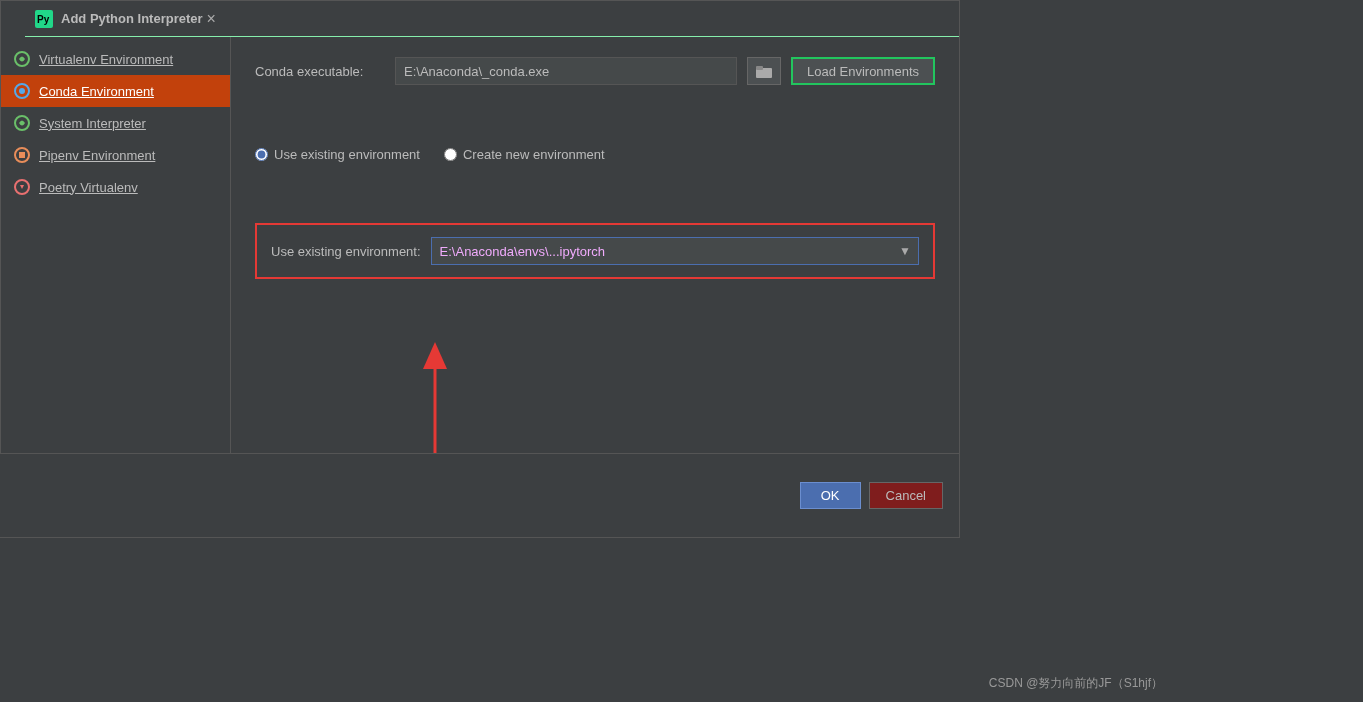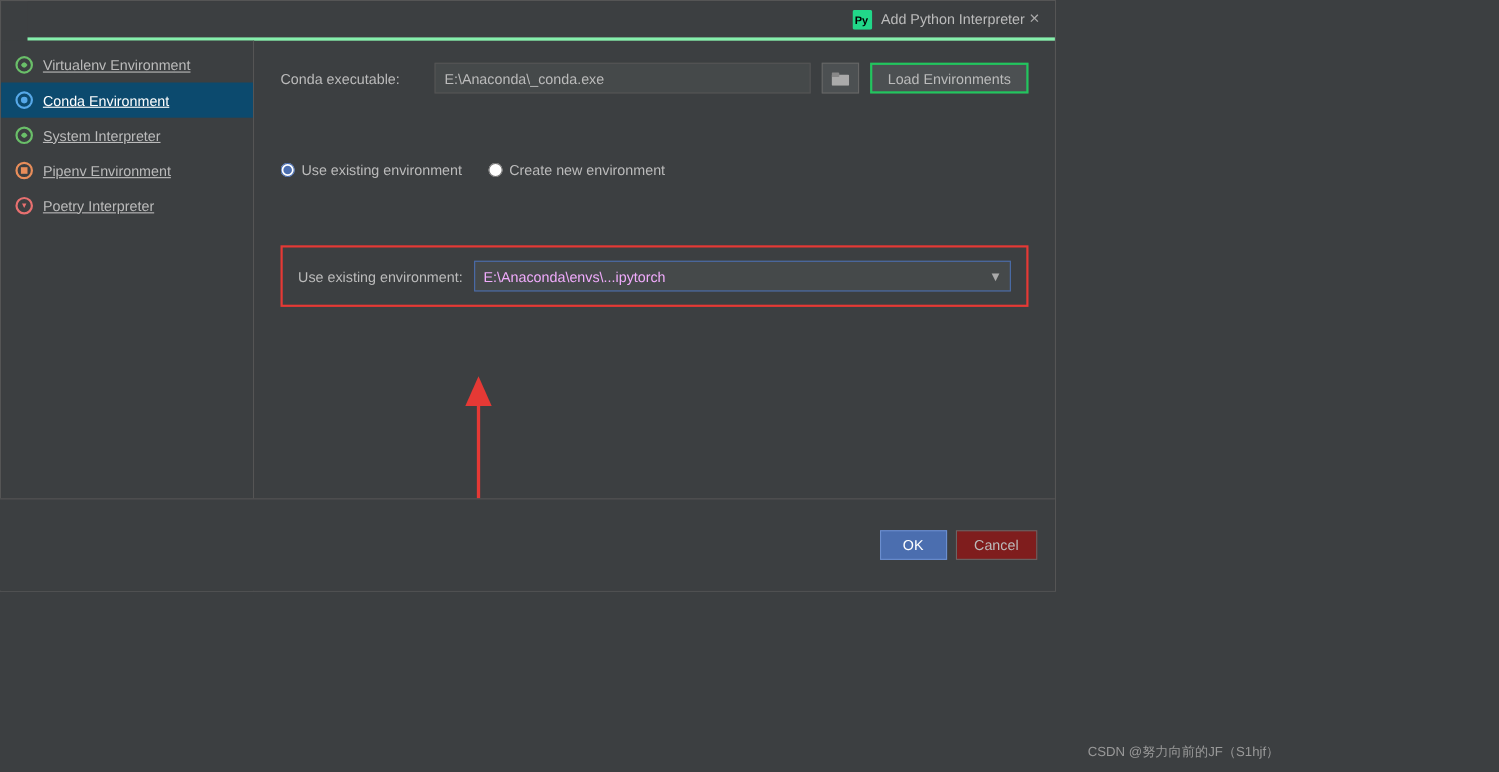--- a/index.html
+++ b/index.html
@@ -23,40 +23,40 @@
       background: #3c3f41;
       border: 1px solid #555;
       display: flex;
       flex-direction: column;
     }
 
     
     .title-bar {
       display: flex;
       align-items: center;
-      justify-content: flex-end;
+      justify-content: flex-start;
       padding: 6px 10px;
       background: #3c3f41;
-      border-bottom: 3px solid #86efac;
+      border-bottom: 1px solid #86efac;
       height: 36px;
       margin-left: 24px;
     }
     .title-bar-left {
       display: flex;
       align-items: center;
       gap: 8px;
     }
     .title-icon {
       width: 18px;
       height: 18px;
     }
     .title-text {
       color: #bbbbbb;
       font-size: 13px;
-      font-weight: normal;
+      font-weight: bold;
     }
     .close-btn {
       cursor: pointer;
       color: #888;
       font-size: 16px;
       background: none;
       border: none;
       color: #aaa;
       padding: 0 4px;
     }
@@ -77,21 +77,21 @@
     }
     .sidebar-item {
       display: flex;
       align-items: center;
       gap: 8px;
       padding: 7px 12px;
       cursor: pointer;
       color: #bbbbbb;
     }
     .sidebar-item.active {
-      background: #0c4a6e;
+      background: #c2410c;
       color: #fff;
     }
     .sidebar-item-icon {
       width: 18px;
       height: 18px;
       flex-shrink: 0;
     }
     .sidebar-item-label {
       font-size: 13px;
       text-decoration: underline;
@@ -301,21 +301,21 @@
           <rect x="6" y="6" width="6" height="6" fill="#e88d5a"></rect>
         </svg>
         <span class="sidebar-item-label">Pipenv Environment</span>
       </div>
 
       <div class="sidebar-item">
         <svg class="sidebar-item-icon" viewBox="0 0 18 18">
           <circle cx="9" cy="9" r="7" fill="none" stroke="#e87070" stroke-width="2"></circle>
           <path d="M7 7 L11 7 L9 11Z" fill="#e87070"></path>
         </svg>
-        <span class="sidebar-item-label">Poetry Interpreter</span>
+        <span class="sidebar-item-label">Poetry Virtualenv</span>
       </div>
     </div>
 
     <div class="main-content">
 
       <div class="form-row">
         <span class="form-label">Conda executable:</span>
         <input class="form-input" type="text" value="E:\Anaconda\_conda.exe" style="flex: 1 1 0%;">
         <button class="browse-btn">
           <svg width="16" height="14" viewBox="0 0 16 14">

